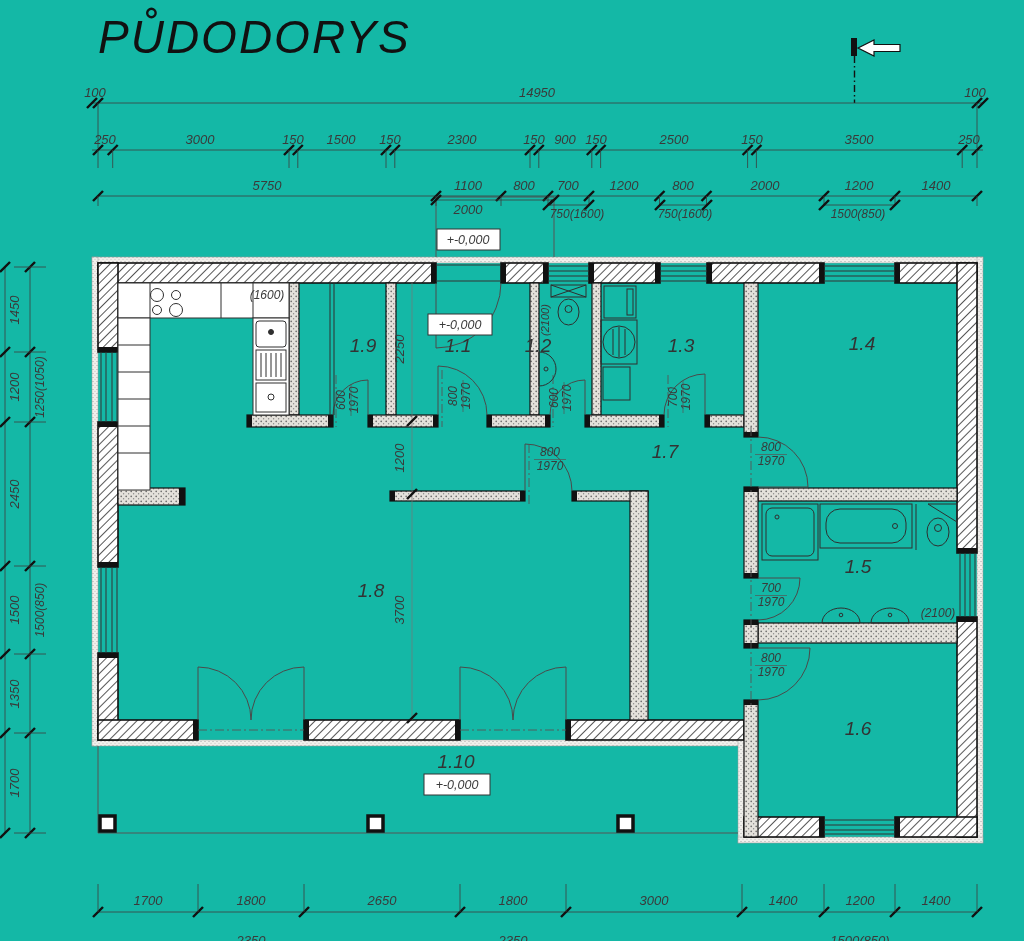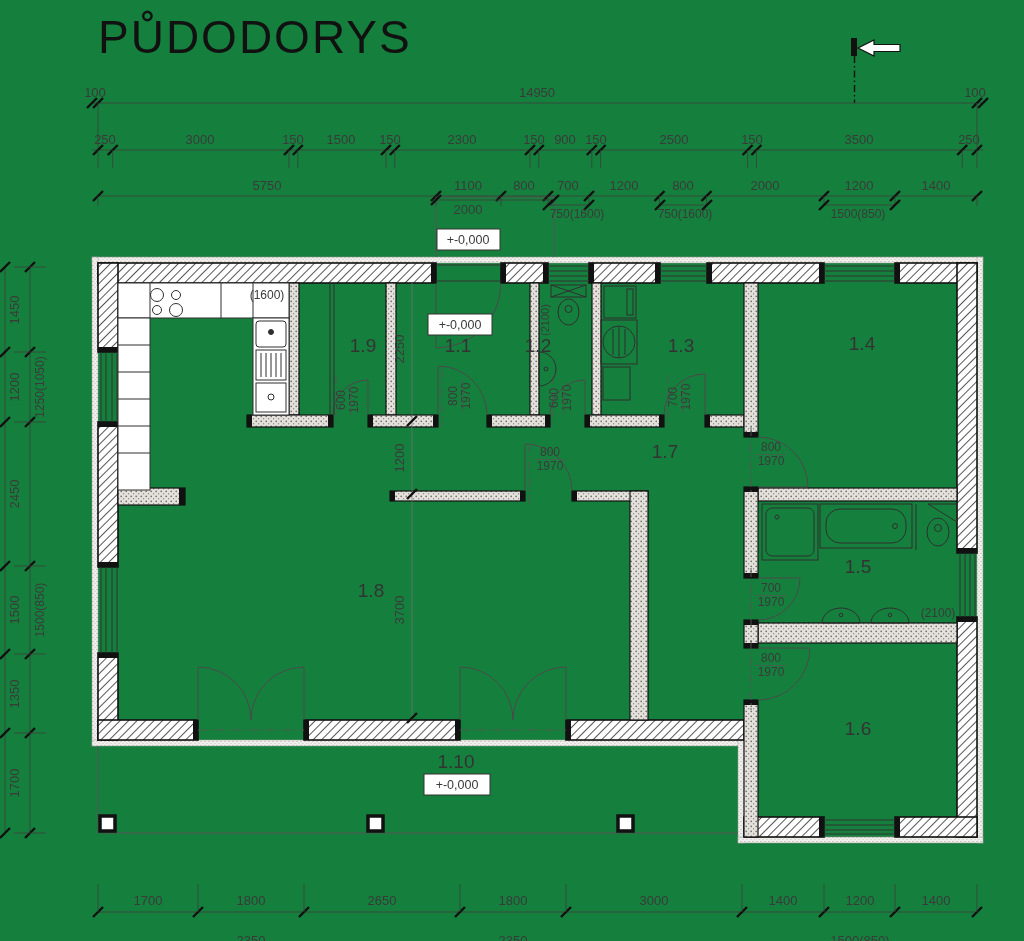--- a/index.html
+++ b/index.html
@@ -1,17 +1,17 @@
 <!DOCTYPE html>
 <html><head>
 <meta charset="utf-8">
 <style>
   html,body{margin:0;padding:0;background:#fff;}
-  .sheet{position:relative;width:1024px;height:941px;background:#15803d;overflow:hidden;
-         font-family:"Liberation Sans",sans-serif;}
+  .sheet{position:relative;width:1024px;height:941px;background:#14b8a6;overflow:hidden;
+         font-family:"Liberation Sans",sans-serif;font-style:italic;}
   .title{position:absolute;left:98px;top:10px;font-size:46px;letter-spacing:2px;
          color:#111;font-weight:400;}
   svg text{font-family:"Liberation Sans",sans-serif;}
 </style>
 </head>
 <body>
 
 <div class="sheet">
   <div class="title">PŮDODORYS</div>
 

